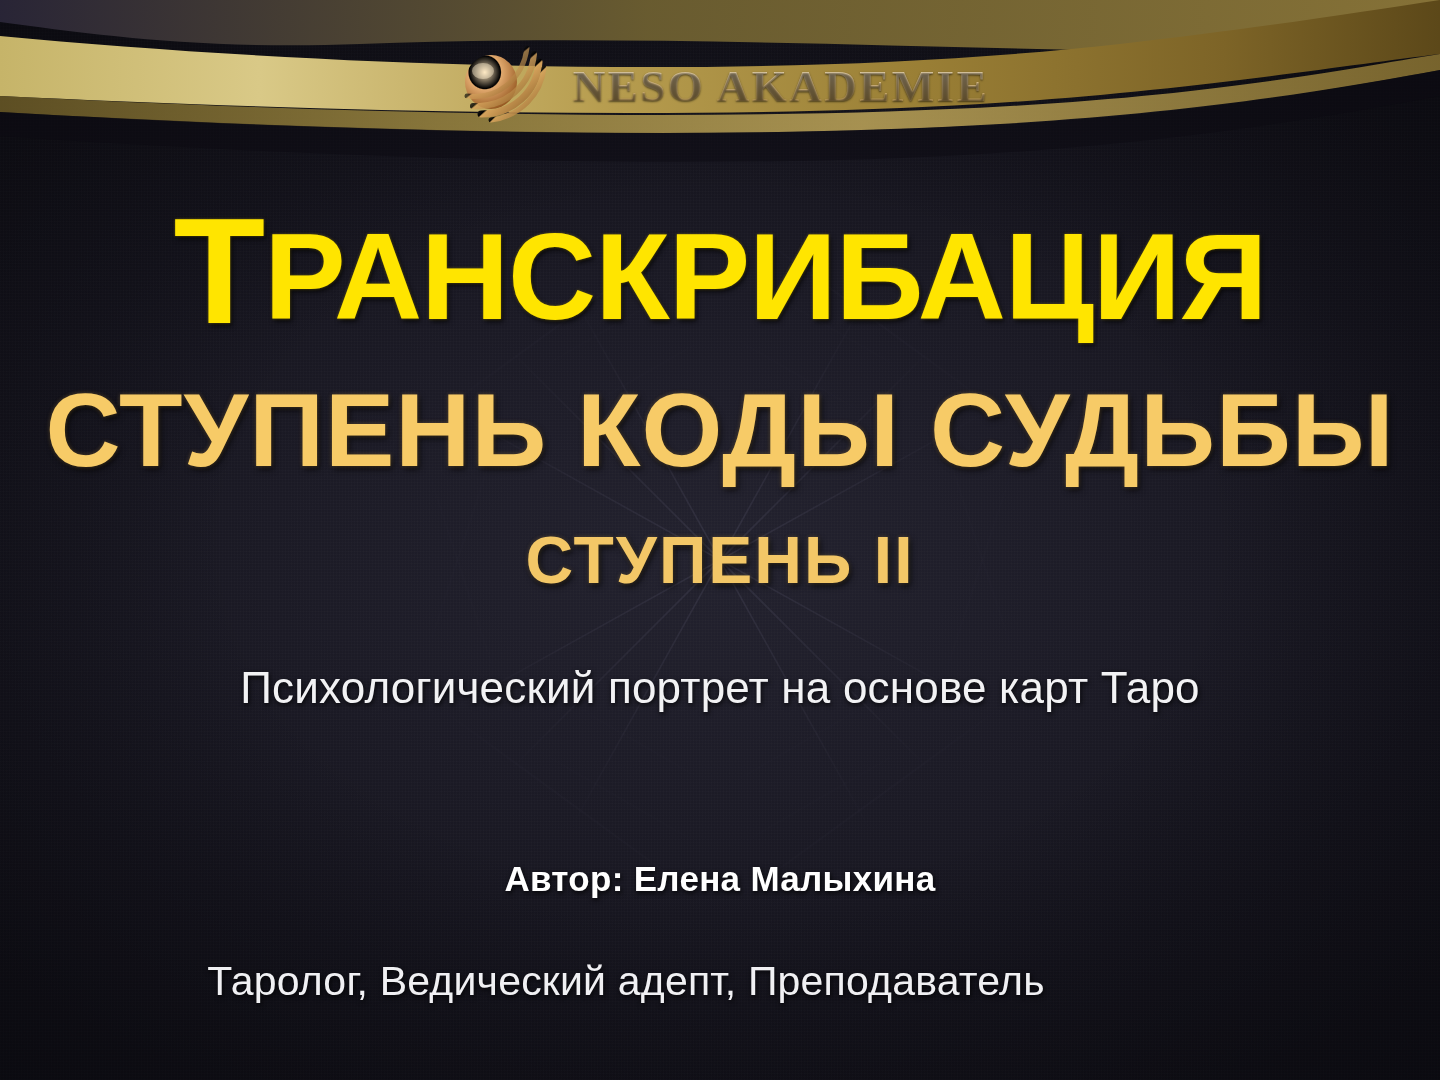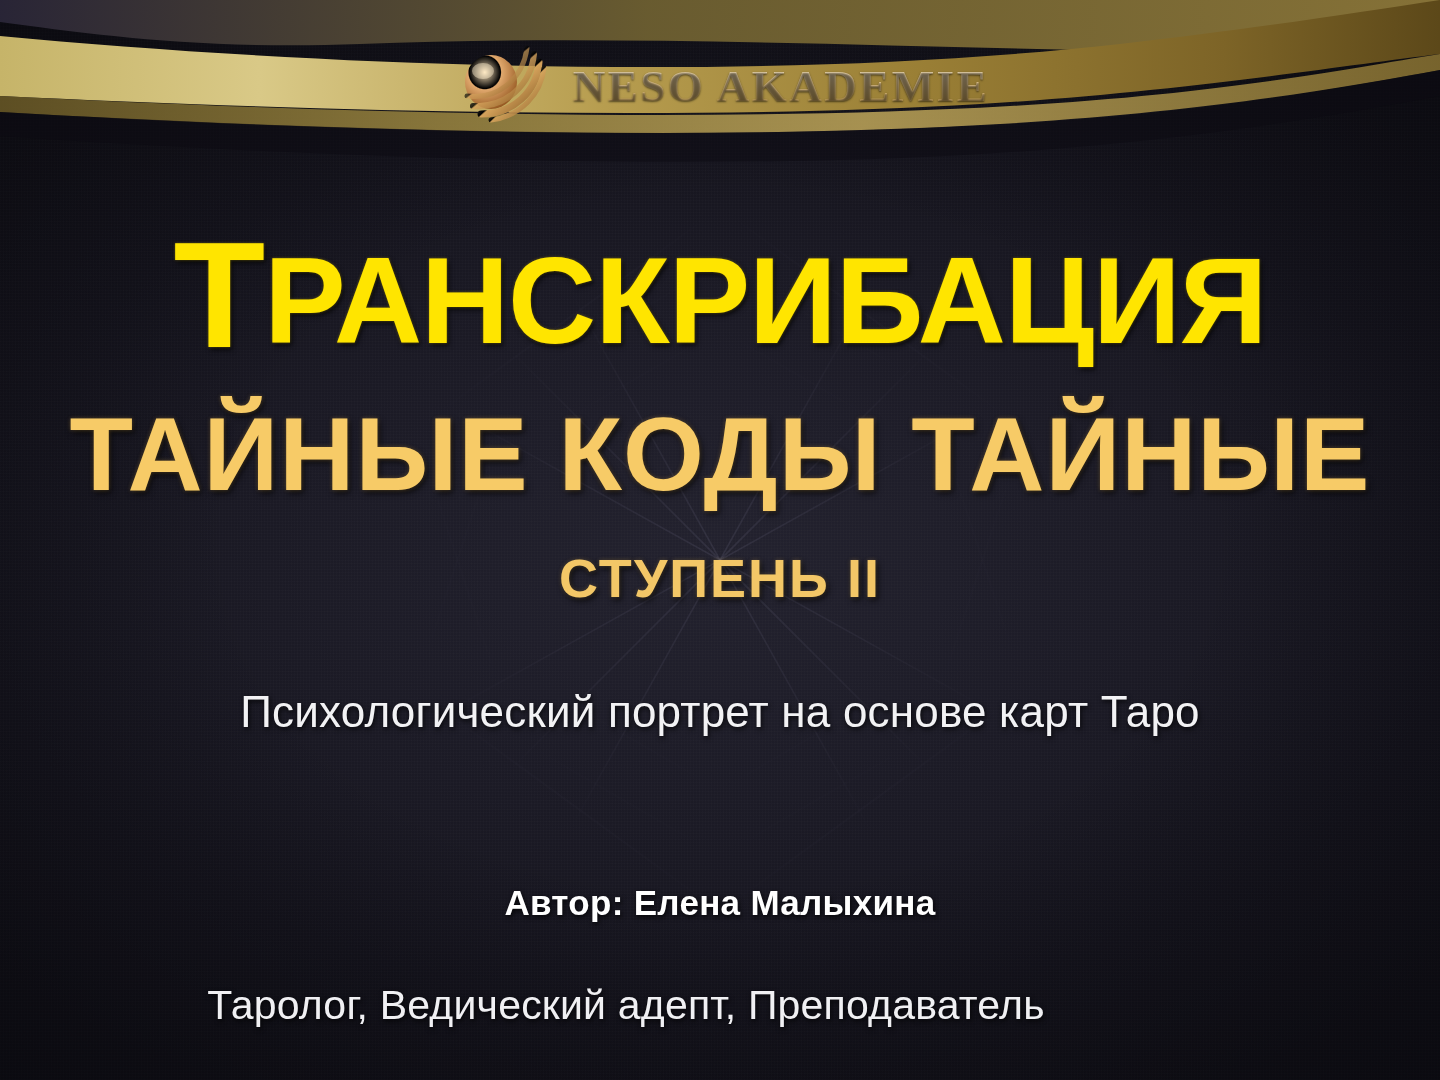--- a/index.html
+++ b/index.html
@@ -69,21 +69,21 @@
     background:linear-gradient(180deg,#fff4da 0%,#e8c98f 45%,#b8903f 100%);
     -webkit-background-clip:text;
     background-clip:text;
     -webkit-text-fill-color:transparent;
     text-shadow:0 1px 2px rgba(0,0,0,.55);
     white-space:nowrap;
     margin-top:8px;
   }
 
   
-  .content { position:absolute; inset:0;margin-top:24px; }
+  .content { position:absolute; inset:0; }
 
   .title-1 {
     position:absolute;
     left:0; top:196px; width:1440px;
     text-align:center;
     white-space:nowrap;
     font-size:122px;
     font-weight:700;
     line-height:1;
     color:#ffe500;
@@ -107,21 +107,21 @@
     text-shadow:
       0 0 4px rgba(245,190,85,.3),
       2px 3px 6px rgba(0,0,0,.75);
   }
 
   .title-3 {
     position:absolute;
     left:0; top:527px; width:1440px;
     text-align:center;
     white-space:nowrap;
-    font-size:54px;
+    font-size:66px;
     font-weight:700;
     line-height:1;
     color:#f3c767;
     letter-spacing:2px;
     text-shadow:
       0 0 4px rgba(240,190,90,.25),
       2px 3px 6px rgba(0,0,0,.75);
   }
 
   .subtitle {
@@ -292,21 +292,21 @@
         <ellipse cx="32" cy="37" rx="11" ry="8" fill="#fff0cf" opacity=".45"></ellipse>
       </svg>
     </span>
     <span class="logo-word">NESO AKADEMIE</span>
   </div>
 
   <div class="content">
 
     <div class="title-1"><span class="cap">Т</span><span>РАНСКРИБАЦИЯ</span></div>
 
-    <div class="title-2">ТАЙНЫЕ КОДЫ ТАЙНЫЕ</div>
+    <div class="title-2">СТУПЕНЬ КОДЫ СУДЬБЫ</div>
 
     <div class="title-3">СТУПЕНЬ II</div>
 
     <div class="subtitle">Психологический портрет на основе карт Таро</div>
 
     <div class="author">Автор: Елена Малыхина</div>
 
     <div class="role">Таролог, Ведический адепт, Преподаватель</div>
 
   </div>

